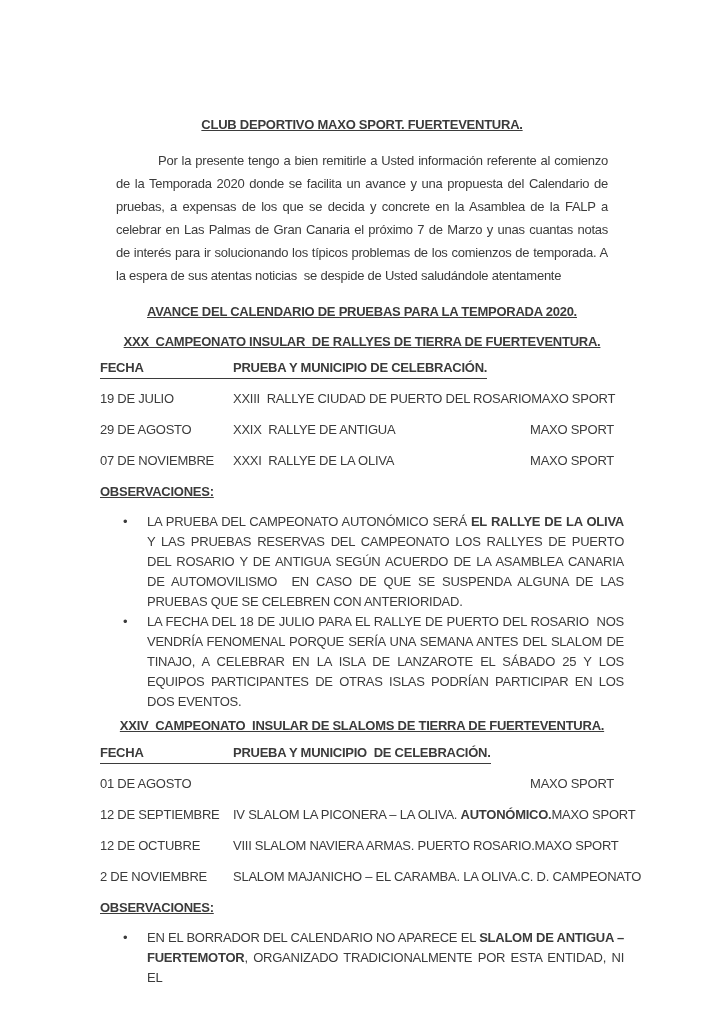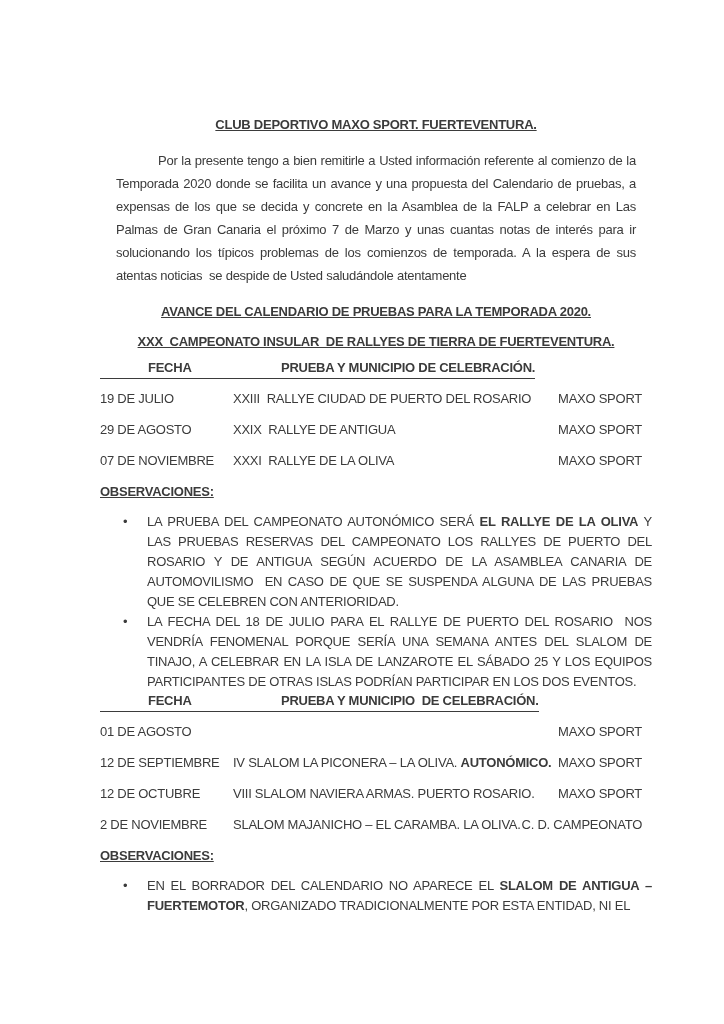--- a/index.html
+++ b/index.html
@@ -1,40 +1,40 @@
 <!DOCTYPE html>
 <html><head>
 <meta charset="utf-8">
 <style>
   html,body{margin:0;padding:0;background:#e9e9e9;}
   .page{
     position:relative;
     width:724px;height:1024px;
     background:#ffffff;
     box-sizing:border-box;
-    padding:116px 72px 0 100px;
+    padding:116px 100px 0 100px;
     font-family:"Liberation Sans","DejaVu Sans",sans-serif;
     font-size:13px;
     letter-spacing:-0.25px;
     color:#3b3b3b;
     overflow:hidden;
   }
   .doc-title{line-height:17px;margin:0 0 13px 0;font-weight:700;text-decoration:underline;text-align:center;}
   .intro{margin:16px;text-align:justify;text-indent:42px;line-height:23px;}
   .heading{line-height:17px;font-weight:700;text-align:center;margin:0 0 13px 0;}
   .heading .u-span{text-decoration:underline;}
   #heading-slaloms{margin-top:5px;margin-bottom:10px;}
   #heading-rallyes{margin-bottom:9px;}
   .thead{
     display:flex;width:fit-content;
     font-weight:700;line-height:17px;
     padding-bottom:2px;border-bottom:1.5px solid #3b3b3b;
     margin-bottom:11px;
   }
-  .thead .col-date{width:133px;flex:none;margin-left:48px;}
+  .thead .col-date{width:133px;flex:none;}
   .trow{display:flex;line-height:17px;margin-bottom:14px;}
   .trow .col-date{width:133px;flex:none;white-space:nowrap;}
   .trow .col-prueba{flex:1;white-space:nowrap;}
   .trow .col-org{margin-left:auto;white-space:nowrap;text-align:right;padding-right:10px;}
   .obs{line-height:17px;margin:4px 0 12px 0;}
   .obs span{font-weight:700;text-decoration:underline;}
   .bullet{display:flex;padding-left:23px;line-height:20px;margin:0;}
   .bullet .marker{width:24px;flex:none;}
   .bullet .btext{flex:1;text-align:justify;}
 </style>
@@ -76,20 +76,21 @@
 
   <div class="bullet">
     <span class="marker">•</span>
     <div class="btext"><span>LA PRUEBA DEL CAMPEONATO AUTONÓMICO SERÁ </span><span style="font-weight: 700;">EL RALLYE DE LA OLIVA</span><span> Y LAS PRUEBAS RESERVAS DEL CAMPEONATO LOS RALLYES DE PUERTO DEL ROSARIO Y DE ANTIGUA SEGÚN ACUERDO DE LA ASAMBLEA CANARIA DE AUTOMOVILISMO &nbsp;EN CASO DE QUE SE SUSPENDA ALGUNA DE LAS PRUEBAS QUE SE CELEBREN CON ANTERIORIDAD.</span></div>
   </div>
   <div class="bullet">
     <span class="marker">•</span>
     <div class="btext"><span>LA FECHA DEL 18 DE JULIO PARA EL RALLYE DE PUERTO DEL ROSARIO &nbsp;NOS VENDRÍA FENOMENAL PORQUE SERÍA UNA SEMANA ANTES DEL SLALOM DE TINAJO, A CELEBRAR EN LA ISLA DE LANZAROTE EL SÁBADO 25 Y LOS EQUIPOS PARTICIPANTES DE OTRAS ISLAS PODRÍAN PARTICIPAR EN LOS DOS EVENTOS.</span></div>
   </div>
 
+  <div class="heading" id="heading-slaloms"><span class="u-span">XXIV &nbsp;CAMPEONATO &nbsp;INSULAR DE SLALOMS DE TIERRA DE FUERTEVENTURA.</span></div>
 
   <div class="thead">
     <span class="col-date">FECHA</span>
     <span>PRUEBA Y MUNICIPIO &nbsp;DE CELEBRACIÓN.</span>
   </div>
 
   <div class="trow">
     <span class="col-date">01 DE AGOSTO</span>
     <span class="col-org">MAXO SPORT</span>
   </div>

